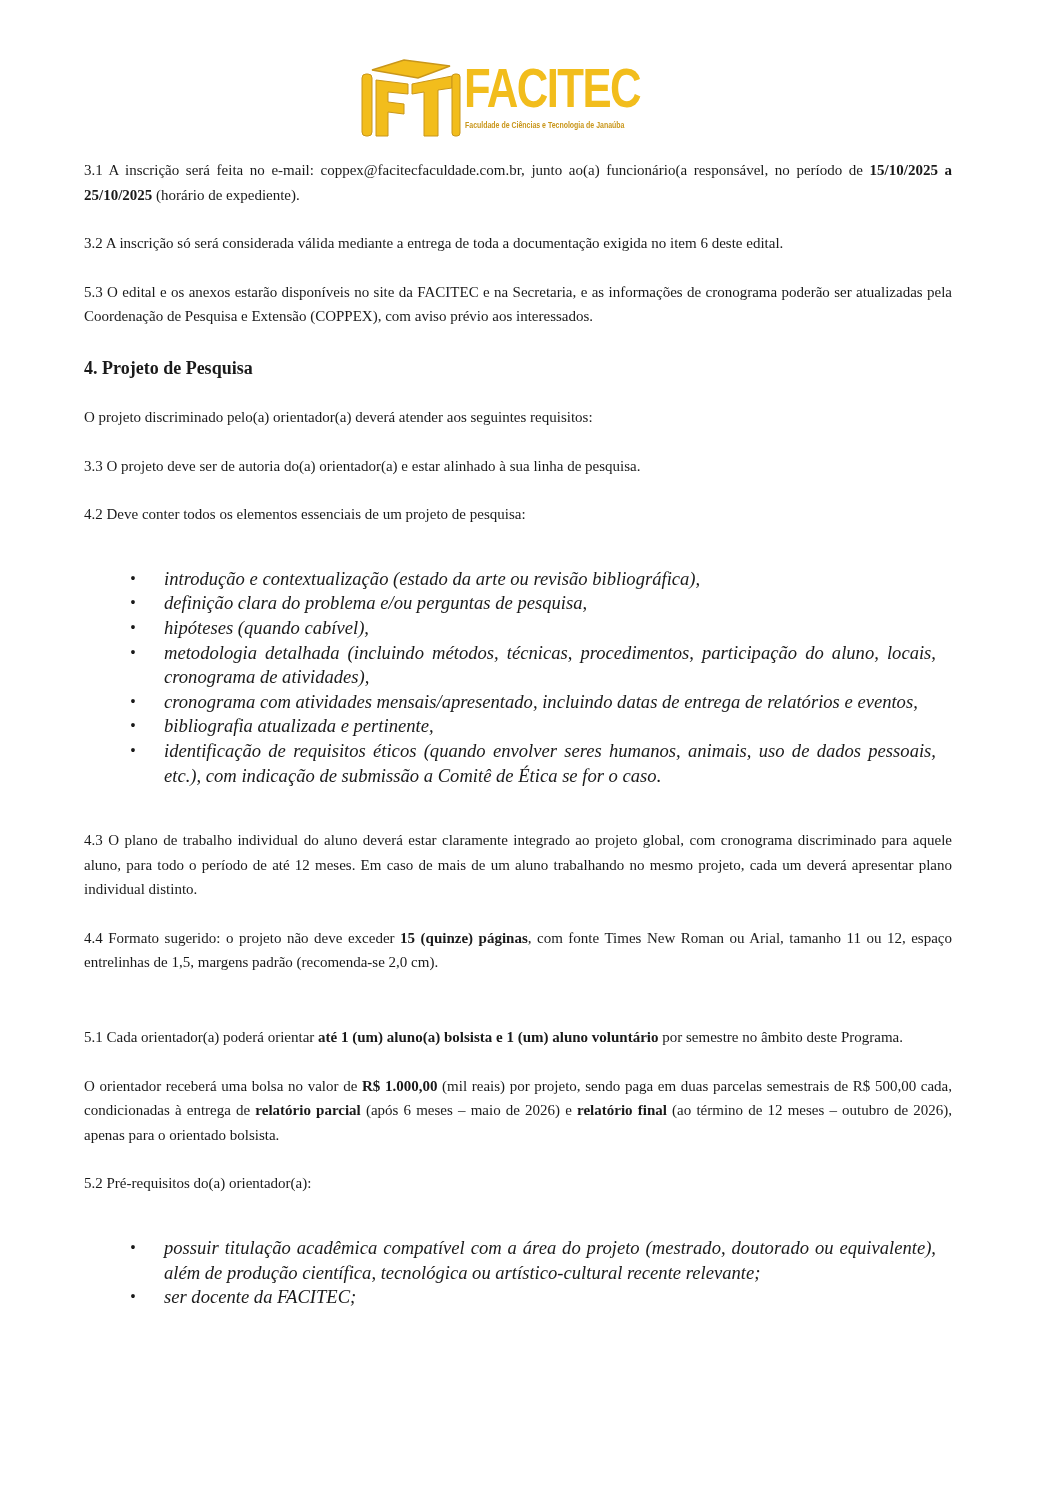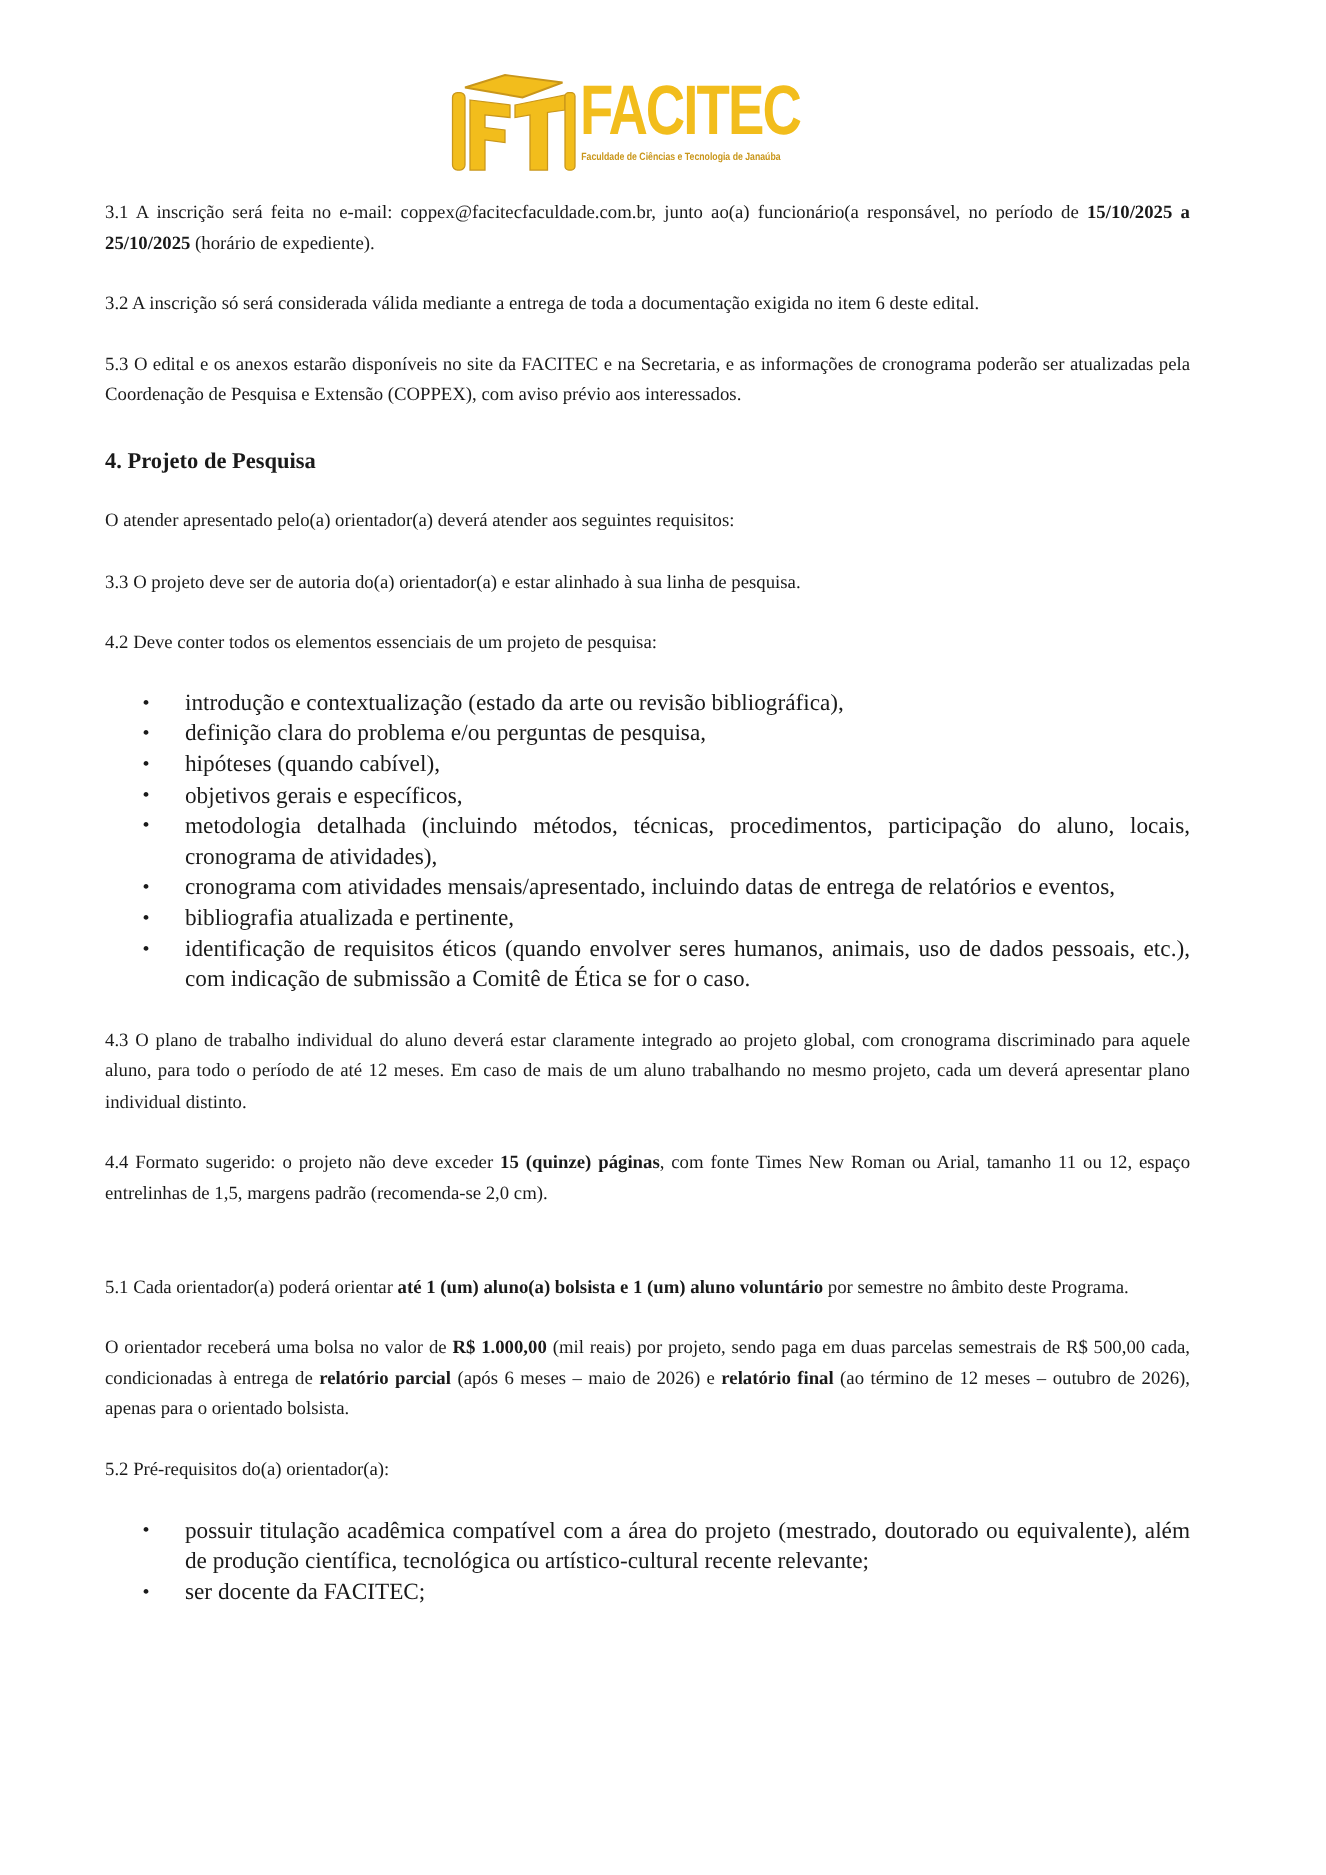--- a/index.html
+++ b/index.html
@@ -9,21 +9,21 @@
   .logo-text { position: absolute; left: 106px; top: 2px; font-family: "Liberation Sans", "DejaVu Sans", sans-serif;
                font-weight: bold; font-size: 56px; color: #f2bd1c; letter-spacing: -2px; line-height: 60px;
                transform: scaleX(0.78); transform-origin: left top; }
   .logo-sub { position: absolute; left: 107px; top: 64px; font-family: "Liberation Sans", "DejaVu Sans", sans-serif;
               font-weight: bold; font-size: 8.5px; color: #c9961a; letter-spacing: 0px; white-space: nowrap;
               transform: scaleX(0.82); transform-origin: left top; }
   .content { position: absolute; left: 84px; top: 158px; width: 868px; }
   p { margin: 0; font-size: 15px; line-height: 24.6px; text-align: justify; }
   .gap-s { height: 24px; }
   h2 { margin: 0; font-size: 18px; line-height: 26px; font-weight: bold; }
-  ul { margin: 0; padding: 0; list-style: none; }
+  ul { margin: 16px; padding: 0; list-style: none; font-style: italic; }
   ul li { position: relative; padding-left: 64px; font-size: 18.6px; line-height: 24.6px; text-align: justify; }
   ul li::before { content: "•"; position: absolute; left: 30px; top: 0; font-size: 16px; }
   b { font-weight: bold; }
 </style>
 </head>
 <body>
 
 <div class="logo">
   <svg width="104" height="84" viewBox="0 0 104 84" style="position:absolute;left:0;top:0;">
     <polygon points="14,14 46,4 92,10 60,22" fill="#f2bd1c" stroke="#c9961a" stroke-width="1.5"></polygon>
@@ -39,31 +39,30 @@
 <div class="content">
   <p><span>3.1 A inscrição será feita no e-mail: coppex@facitecfaculdade.com.br, junto ao(a) funcionário(a responsável, no período de </span><b>15/10/2025 a 25/10/2025</b><span> (horário de expediente).</span></p>
   <div class="gap-s"></div>
   <p>3.2 A inscrição só será considerada válida mediante a entrega de toda a documentação exigida no item 6 deste edital.</p>
   <div class="gap-s"></div>
   <p>5.3 O edital e os anexos estarão disponíveis no site da FACITEC e na Secretaria, e as informações de cronograma poderão ser atualizadas pela Coordenação de Pesquisa e Extensão (COPPEX), com aviso prévio aos interessados.</p>
   <div style="height:26px"></div>
 
   <h2>4. Projeto de Pesquisa</h2>
   <div style="height:24px"></div>
-  <p>O atender apresentado pelo(a) orientador(a) deverá atender aos seguintes requisitos:</p>
+  <p>O projeto discriminado pelo(a) orientador(a) deverá atender aos seguintes requisitos:</p>
   <div class="gap-s"></div>
   <p>3.3 O projeto deve ser de autoria do(a) orientador(a) e estar alinhado à sua linha de pesquisa.</p>
   <div class="gap-s"></div>
   <p>4.2 Deve conter todos os elementos essenciais de um projeto de pesquisa:</p>
   <div style="height:24px"></div>
   <ul>
     <li>introdução e contextualização (estado da arte ou revisão bibliográfica),</li>
     <li>definição clara do problema e/ou perguntas de pesquisa,</li>
     <li>hipóteses (quando cabível),</li>
-    <li>objetivos gerais e específicos,</li>
     <li>metodologia detalhada (incluindo métodos, técnicas, procedimentos, participação do aluno, locais, cronograma de atividades),</li>
     <li>cronograma com atividades mensais/apresentado, incluindo datas de entrega de relatórios e eventos,</li>
     <li>bibliografia atualizada e pertinente,</li>
     <li>identificação de requisitos éticos (quando envolver seres humanos, animais, uso de dados pessoais, etc.), com indicação de submissão a Comitê de Ética se for o caso.</li>
   </ul>
   <div style="height:24px"></div>
   <p>4.3 O plano de trabalho individual do aluno deverá estar claramente integrado ao projeto global, com cronograma discriminado para aquele aluno, para todo o período de até 12 meses. Em caso de mais de um aluno trabalhando no mesmo projeto, cada um deverá apresentar plano individual distinto.</p>
   <div class="gap-s"></div>
   <p><span>4.4 Formato sugerido: o projeto não deve exceder </span><b>15 (quinze) páginas</b><span>, com fonte Times New Roman ou Arial, tamanho 11 ou 12, espaço entrelinhas de 1,5, margens padrão (recomenda-se 2,0 cm).</span></p>
   <div style="height:26px"></div>

